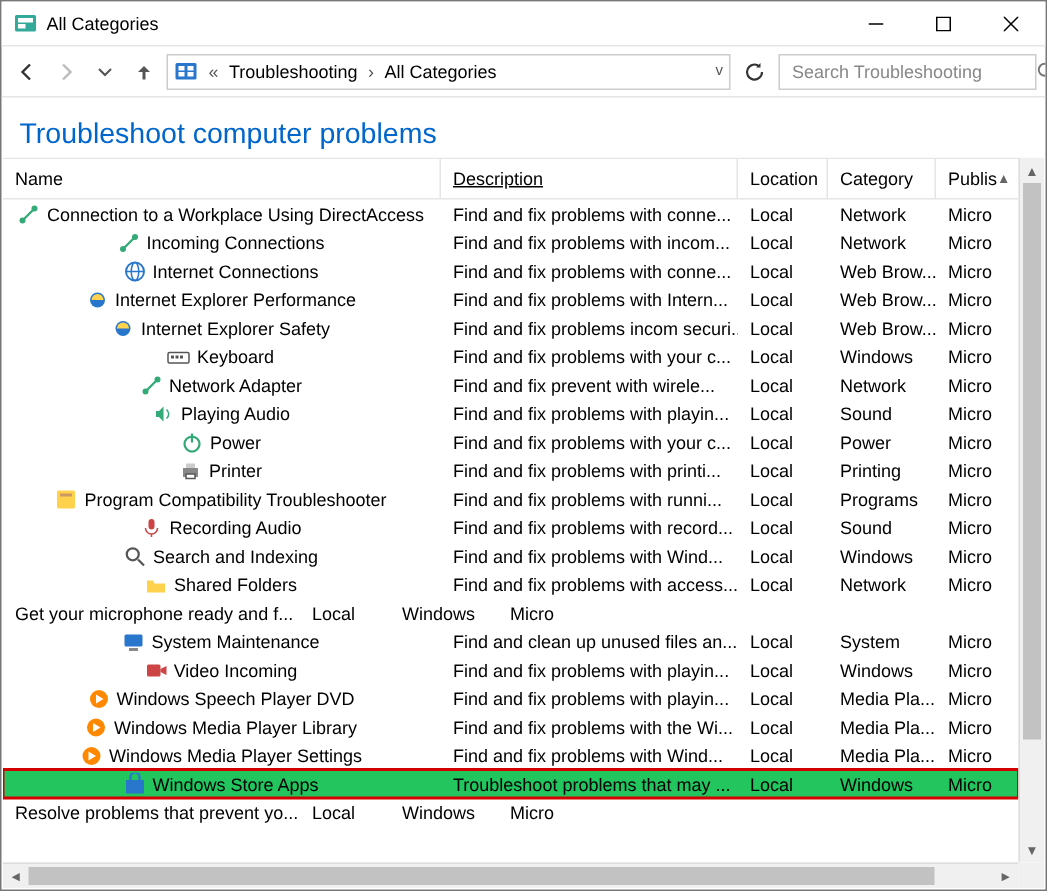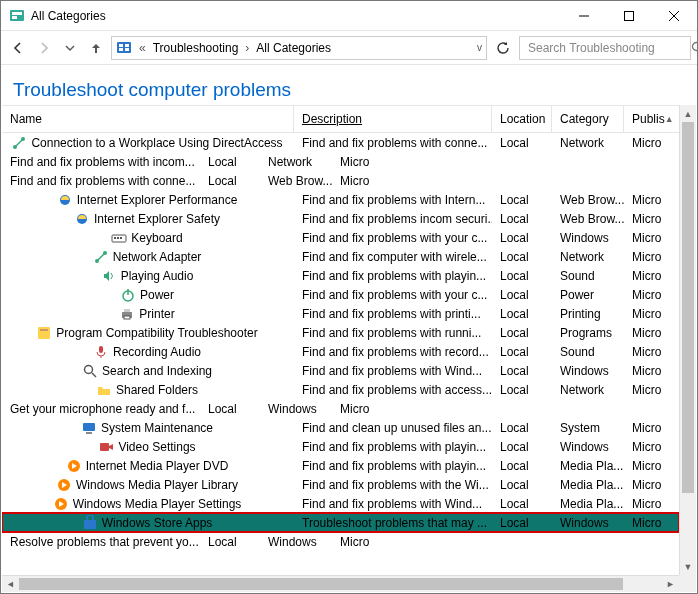--- a/index.html
+++ b/index.html
@@ -153,21 +153,21 @@
   .colheader .sortarrow { margin-left:auto; font-size:9px; color:#666;}
   
   .rows { }
   .row {
     display:flex;
     height:19px;
     align-items:center;
     font-size:12px;
     white-space:nowrap;
   }
-  .row.selected { background:#0f766e; }
+  .row.selected { background:#22c55e; }
   .row.highlight { outline: 2px solid #d40000; outline-offset:-1px; }
   .row .cell { overflow:hidden; text-overflow:clip; padding:0 8px; }
   .row .cell.name { width:292px; display:flex; align-items:center; gap:4px; padding-left:6px;justify-content:center;}
   .row .cell.desc { width:198px; }
   .row .cell.loc  { width:60px; }
   .row .cell.cat  { width:72px; }
   .row .cell.pub  { width:50px; }
   .row .icon { width:16px; height:16px; flex-shrink:0; }
   
   svg { display:block; }
@@ -291,26 +291,46 @@
               </svg>
             </span>
       <span>Connection to a Workplace Using DirectAccess</span>
     </div>
     <div class="cell desc">Find and fix problems with conne...</div>
     <div class="cell loc">Local</div>
     <div class="cell cat">Network</div>
     <div class="cell pub">Micro</div>
         </div>
         <div class="row">
+    <div class="cell name">
+      <span class="icon">
+              <svg viewBox="0 0 16 16">
+                <circle cx="4" cy="12" r="2" fill="#3a7"></circle>
+                <circle cx="12" cy="4" r="2" fill="#3a7"></circle>
+                <line x1="5" y1="11" x2="11" y2="5" stroke="#3a7" stroke-width="1.5"></line>
+              </svg>
+            </span>
+      <span>Incoming Connections</span>
+    </div>
     <div class="cell desc">Find and fix problems with incom...</div>
     <div class="cell loc">Local</div>
     <div class="cell cat">Network</div>
     <div class="cell pub">Micro</div>
         </div>
         <div class="row">
+    <div class="cell name">
+      <span class="icon">
+              <svg viewBox="0 0 16 16">
+                <circle cx="8" cy="8" r="6" fill="none" stroke="#2977cc" stroke-width="1.3"></circle>
+                <ellipse cx="8" cy="8" rx="2.5" ry="6" fill="none" stroke="#2977cc"></ellipse>
+                <line x1="2" y1="8" x2="14" y2="8" stroke="#2977cc"></line>
+              </svg>
+            </span>
+      <span>Internet Connections</span>
+    </div>
     <div class="cell desc">Find and fix problems with conne...</div>
     <div class="cell loc">Local</div>
     <div class="cell cat">Web Brow...</div>
     <div class="cell pub">Micro</div>
         </div>
         <div class="row">
     <div class="cell name">
       <span class="icon">
               <svg viewBox="0 0 16 16">
                 <circle cx="8" cy="8" r="5" fill="#2977cc"></circle>
@@ -360,21 +380,21 @@
     <div class="cell name">
       <span class="icon">
               <svg viewBox="0 0 16 16">
                 <circle cx="4" cy="12" r="2" fill="#3a7"></circle>
                 <circle cx="12" cy="4" r="2" fill="#3a7"></circle>
                 <line x1="5" y1="11" x2="11" y2="5" stroke="#3a7" stroke-width="1.5"></line>
               </svg>
             </span>
       <span>Network Adapter</span>
     </div>
-    <div class="cell desc">Find and fix computer with wirele...</div>
+    <div class="cell desc">Find and fix prevent with wirele...</div>
     <div class="cell loc">Local</div>
     <div class="cell cat">Network</div>
     <div class="cell pub">Micro</div>
         </div>
         <div class="row">
     <div class="cell name">
       <span class="icon">
               <svg viewBox="0 0 16 16">
                 <path d="M3 6 h2 l3 -3 v10 l-3 -3 h-2 z" fill="#3a7"></path>
                 <path d="M10 5 q3 3 0 6" fill="none" stroke="#3a7"></path>
@@ -500,36 +520,36 @@
     <div class="cell pub">Micro</div>
         </div>
         <div class="row">
     <div class="cell name">
       <span class="icon">
               <svg viewBox="0 0 16 16">
                 <rect x="2" y="4" width="9" height="8" rx="1" fill="#c44"></rect>
                 <path d="M11 7 l4 -2 v6 l-4 -2 z" fill="#c44"></path>
               </svg>
             </span>
-      <span>Video Settings</span>
+      <span>Video Incoming</span>
     </div>
     <div class="cell desc">Find and fix problems with playin...</div>
     <div class="cell loc">Local</div>
     <div class="cell cat">Windows</div>
     <div class="cell pub">Micro</div>
         </div>
         <div class="row">
     <div class="cell name">
       <span class="icon">
               <svg viewBox="0 0 16 16">
                 <circle cx="8" cy="8" r="6" fill="#f80"></circle>
                 <path d="M6 5 l5 3 l-5 3 z" fill="#fff"></path>
               </svg>
             </span>
-      <span>Internet Media Player DVD</span>
+      <span>Windows Speech Player DVD</span>
     </div>
     <div class="cell desc">Find and fix problems with playin...</div>
     <div class="cell loc">Local</div>
     <div class="cell cat">Media Pla...</div>
     <div class="cell pub">Micro</div>
         </div>
         <div class="row">
     <div class="cell name">
       <span class="icon">
               <svg viewBox="0 0 16 16">

